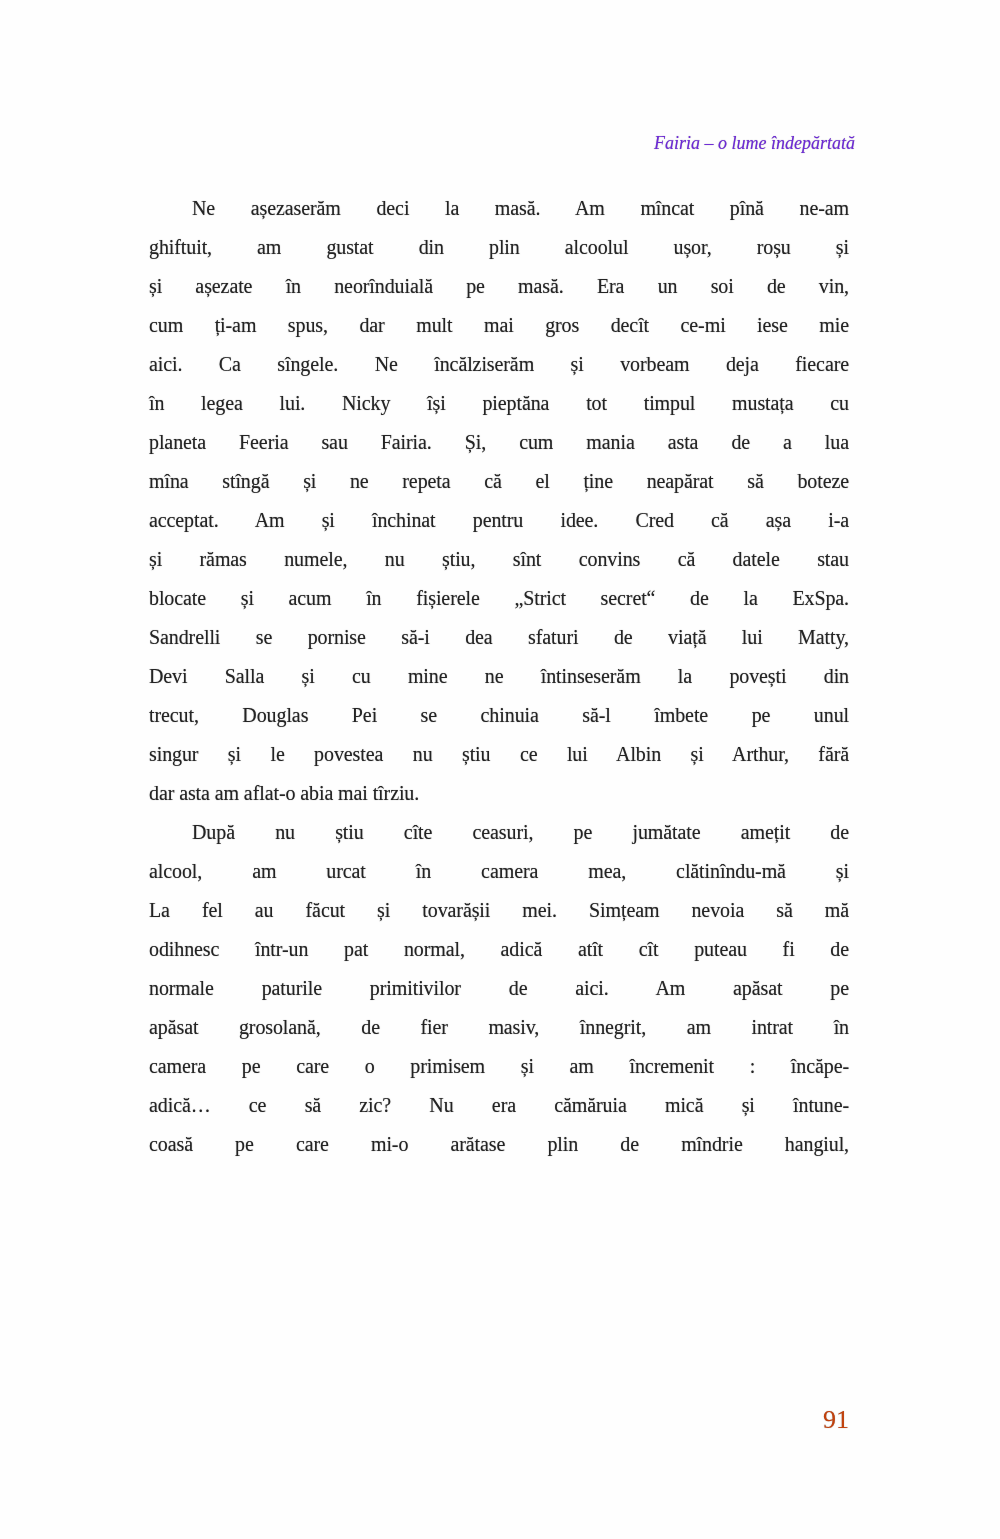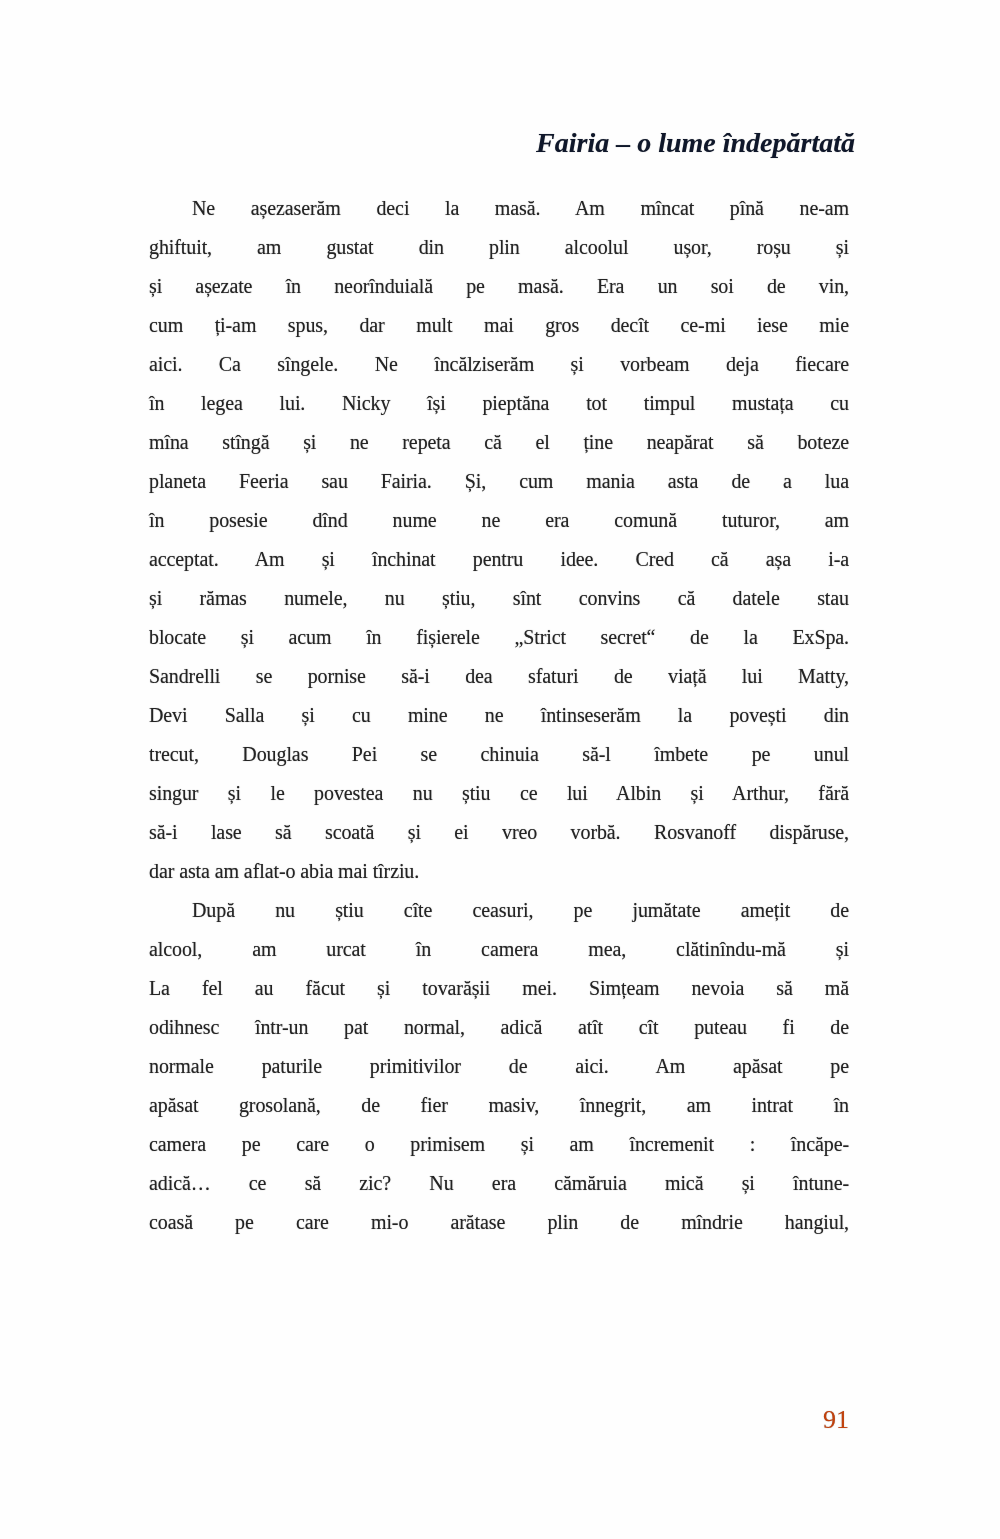--- a/index.html
+++ b/index.html
@@ -16,24 +16,24 @@
     font-family: "Liberation Serif", "DejaVu Serif", serif;
     color: #242424;
   }
   .running-header {
     position: absolute;
     top: 127px;
     left: 149px;
     width: 706px;
     text-align: right;
     font-style: italic;
-    font-weight: bold;
-    font-size: 28px;
+    font-weight: normal;
+    font-size: 18px;
     line-height: 32px;
-    color: #0f172a;
+    color: #6d28d9;
     text-shadow: 0 0 1px rgba(40,40,40,0.45);
   }
   .page-body {
     position: absolute;
     top: 189px;
     left: 149px;
     width: 700px;
     font-size: 20px;
     line-height: 39px;
     letter-spacing: -0.1px;
@@ -67,31 +67,29 @@
 <div class="page">
   <div class="running-header">Fairia – o lume îndepărtată</div>
 
   <div class="page-body">
       <div class="line indent">Ne așezaserăm deci la masă. Am mîncat pînă ne-am</div>
       <div class="line">ghiftuit, am gustat din plin alcoolul ușor, roșu și</div>
       <div class="line">și așezate în neorînduială pe masă. Era un soi de vin,</div>
       <div class="line">cum ți-am spus, dar mult mai gros decît ce-mi iese mie</div>
       <div class="line">aici. Ca sîngele. Ne încălziserăm și vorbeam deja fiecare</div>
       <div class="line">în legea lui. Nicky își pieptăna tot timpul mustața cu</div>
+      <div class="line">planeta Feeria sau Fairia. Și, cum mania asta de a lua</div>
       <div class="line">mîna stîngă și ne repeta că el ține neapărat să boteze</div>
-      <div class="line">planeta Feeria sau Fairia. Și, cum mania asta de a lua</div>
-      <div class="line">în posesie dînd nume ne era comună tuturor, am</div>
       <div class="line">acceptat. Am și închinat pentru idee. Cred că așa i-a</div>
       <div class="line">și rămas numele, nu știu, sînt convins că datele stau</div>
       <div class="line">blocate și acum în fișierele „Strict secret“ de la ExSpa.</div>
       <div class="line">Sandrelli se pornise să-i dea sfaturi de viață lui Matty,</div>
       <div class="line">Devi Salla și cu mine ne întinseserăm la povești din</div>
       <div class="line">trecut, Douglas Pei se chinuia să-l îmbete pe unul</div>
       <div class="line">singur și le povestea nu știu ce lui Albin și Arthur, fără</div>
-      <div class="line">să-i lase să scoată și ei vreo vorbă. Rosvanoff dispăruse,</div>
       <div class="line para-end">dar asta am aflat-o abia mai tîrziu.</div>
       <div class="line indent">După nu știu cîte ceasuri, pe jumătate amețit de</div>
       <div class="line">alcool, am urcat în camera mea, clătinîndu-mă și</div>
       <div class="line">La fel au făcut și tovarășii mei. Simțeam nevoia să mă</div>
       <div class="line">odihnesc într-un pat normal, adică atît cît puteau fi de</div>
       <div class="line">normale paturile primitivilor de aici. Am apăsat pe</div>
       <div class="line">apăsat grosolană, de fier masiv, înnegrit, am intrat în</div>
       <div class="line">camera pe care o primisem și am încremenit : încăpe-</div>
       <div class="line">adică… ce să zic? Nu era cămăruia mică și întune-</div>
       <div class="line">coasă pe care mi-o arătase plin de mîndrie hangiul,</div>

